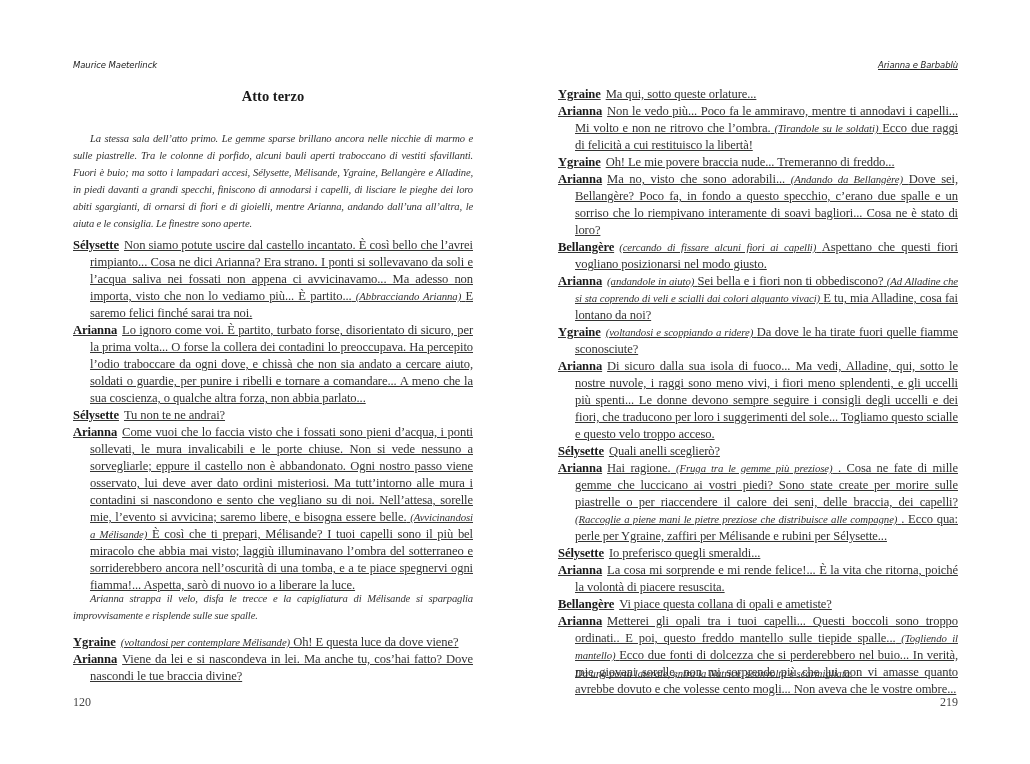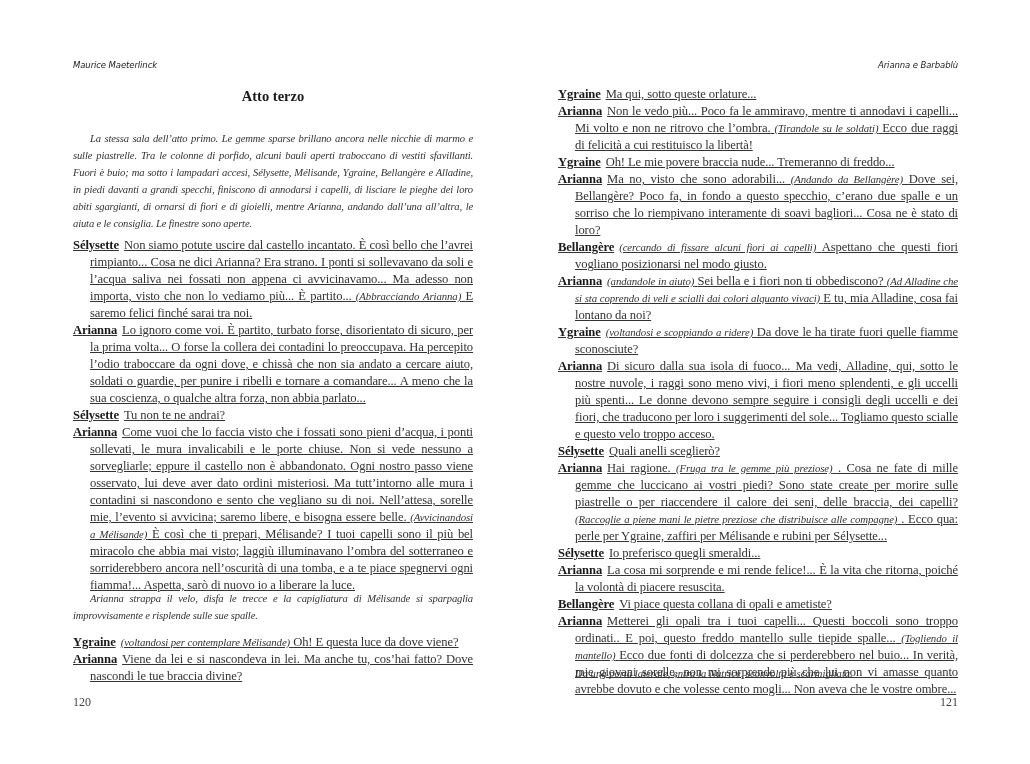--- a/index.html
+++ b/index.html
@@ -4,21 +4,21 @@
 <style>
   html, body { margin:0; padding:0; background:#ffffff; }
   body { width:1030px; height:764px; position:relative; overflow:hidden; color:#2a2a2a;
          font-family:"Liberation Serif","DejaVu Serif",serif; }
   .page { position:absolute; top:0; height:764px; }
   #left { left:73px; width:400px; }
   #right { left:558px; width:400px; }
   .runhead { position:absolute; top:60px; font-family:"DejaVu Sans","Liberation Sans",sans-serif;
              font-style:italic; font-size:8.5px; color:#222; letter-spacing:-0.1px; }
   #left .runhead { left:0; }
-  #right .runhead { right:0; }
+  #right .runhead { right:0;text-decoration:underline; }
   .act-title { position:absolute; top:88px; left:0; width:400px; text-align:center;
                font-weight:bold; font-size:14.5px; color:#1a1a1a; }
   .stage { font-style:italic; font-size:10.6px; line-height:17px; text-align:justify;
            text-indent:17px; margin:0; color:#333; letter-spacing:-0.15px; }
   .block { position:absolute; left:0; width:400px; }
   .speech { font-size:12.6px; line-height:17px; text-align:justify; margin:0;
             padding-left:17px; text-indent:-17px; color:#333; letter-spacing:-0.1px;text-decoration:underline; }
   .speaker { font-weight:bold; color:#1a1a1a; margin-right:5px; }
   .dir { font-style:italic; font-size:10.8px; }
   .folio { position:absolute; top:695px; font-size:12px; color:#444; }
@@ -73,14 +73,14 @@
       <p class="speech"><span class="speaker">Sélysette</span><span>Io preferisco quegli smeraldi...</span> </p>
       <p class="speech"><span class="speaker">Arianna</span><span>La cosa mi sorprende e mi rende felice!... È la vita che ritorna, poiché la volontà di piacere resuscita.</span> </p>
       <p class="speech"><span class="speaker">Bellangère</span><span>Vi piace questa collana di opali e ametiste?</span> </p>
       <p class="speech"><span class="speaker">Arianna</span><span>Metterei gli opali tra i tuoi capelli... Questi boccoli sono troppo ordinati.. E poi, questo freddo mantello sulle tiepide spalle...</span> <span class="dir">(Togliendo il mantello)</span> <span>Ecco due fonti di dolcezza che si perderebbero nel buio... In verità, mie giovani sorelle, non mi sorprende più che lui non vi amasse quanto avrebbe dovuto e che volesse cento mogli... Non aveva che le vostre ombre...</span> </p>
     </div>
 
   <div class="block" style="top:665px;">
     <p class="stage-end">Da una porta laterale, entra la Nutrice, sconvolta e scarmigliata.</p>
   </div>
 
-  <div class="folio">121</div>
+  <div class="folio">219</div>
 </div>
 
 </body></html>

